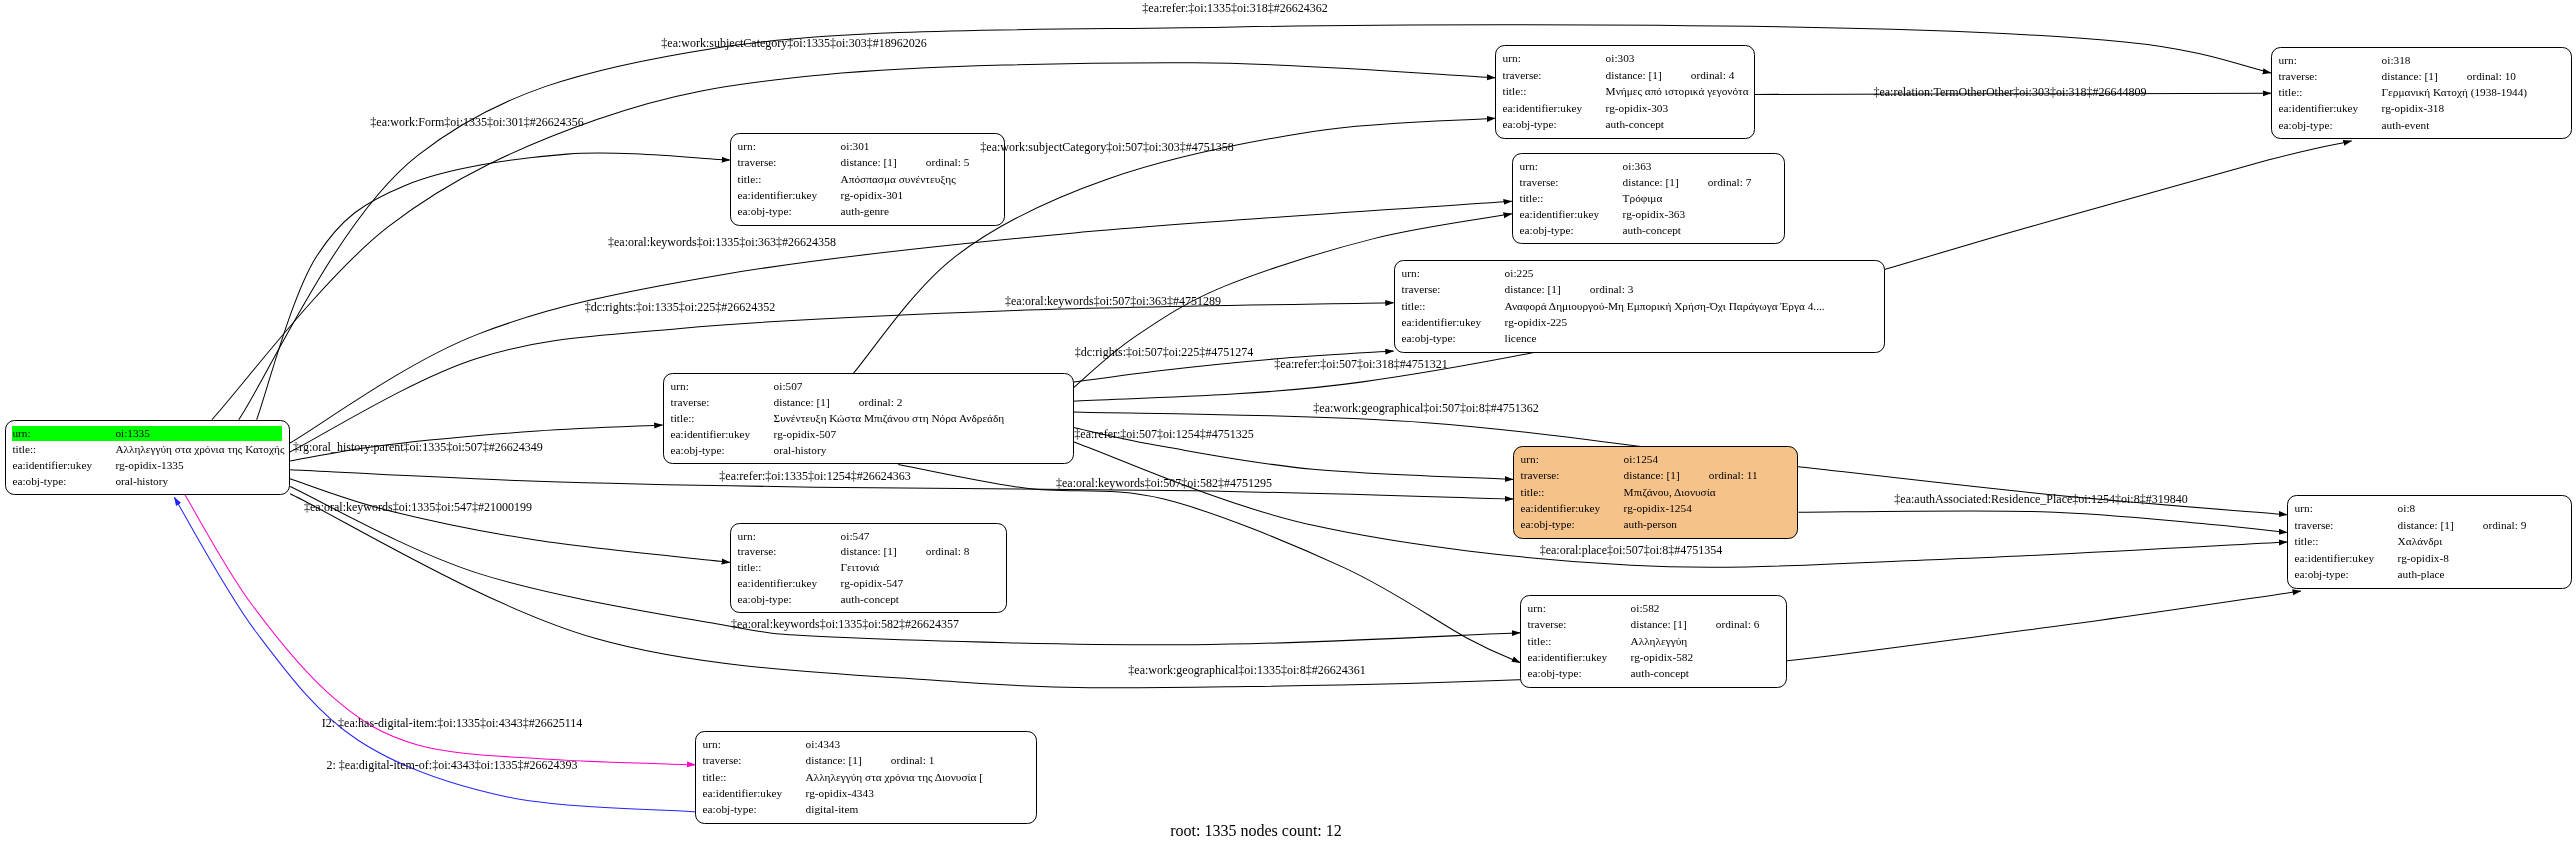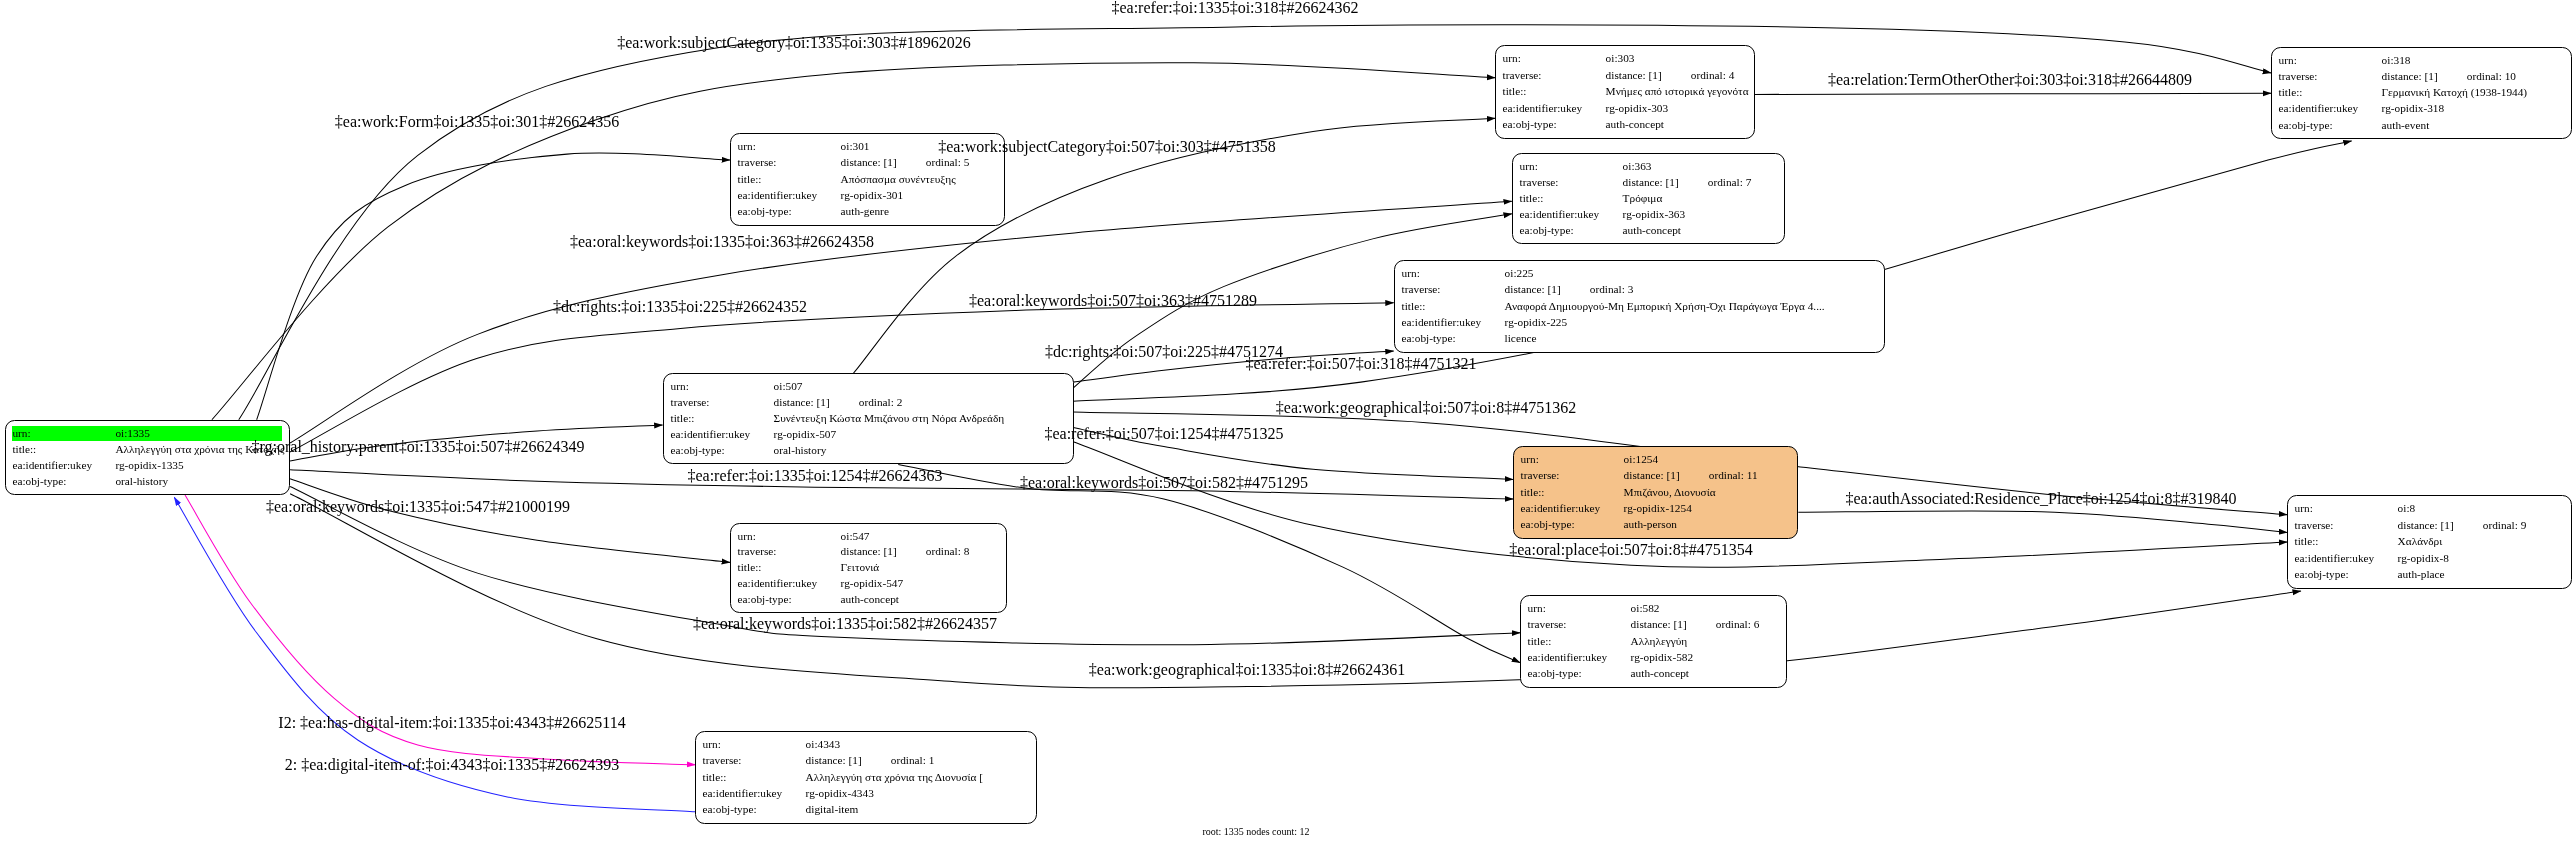--- a/index.html
+++ b/index.html
@@ -5,23 +5,23 @@
   html,body{margin:0;padding:0;background:#ffffff;}
   #canvas{position:relative;width:2576px;height:849px;background:#ffffff;
           font-family:"Liberation Serif","DejaVu Serif",serif;color:#000;overflow:hidden;}
   #edge-layer{position:absolute;left:0;top:0;width:2576px;height:849px;}
   .node{position:absolute;border:1px solid #000;border-radius:9.5px;box-sizing:border-box;
         display:flex;flex-direction:column;justify-content:space-evenly;
         padding:4.2px 6.6px;background:#fff;}
   .nrow{display:flex;align-items:flex-end;font-size:11.3px;line-height:15.5px;white-space:nowrap;}
   .nkey{width:103px;flex:none;}
   .nval2{margin-left:29px;}
-  .elabel{position:absolute;transform:translate(-50%,-50%);font-size:16px;
+  .elabel{position:absolute;transform:translate(-50%,-50%);font-size:12px;
           white-space:nowrap;color:#000;}
-  #footer{position:absolute;transform:translate(-50%,-50%);font-size:10px;white-space:nowrap;text-align:center;}
+  #footer{position:absolute;transform:translate(-50%,-50%);font-size:16px;white-space:nowrap;text-align:center;}
 </style>
 </head>
 <body>
 
 <div id="canvas">
   <svg id="edge-layer" viewBox="0 0 4316 1422" xmlns="http://www.w3.org/2000/svg">
     <defs id="edge-defs">
         <marker id="arr000000" markerUnits="userSpaceOnUse" markerWidth="16" markerHeight="12" refX="14" refY="5" orient="auto">
           <path d="M0,0 L15,5 L0,10 Z" fill="#000000"></path>
         </marker>
@@ -344,18 +344,18 @@
       <div class="elabel" style="left: 452px; top: 723px;">I2: ‡ea:has-digital-item:‡oi:1335‡oi:4343‡#26625114</div>
       <div class="elabel" style="left: 452px; top: 765px;">2: ‡ea:digital-item-of:‡oi:4343‡oi:1335‡#26624393</div>
       <div class="elabel" style="left: 1107px; top: 147px;">‡ea:work:subjectCategory‡oi:507‡oi:303‡#4751358</div>
       <div class="elabel" style="left: 1113px; top: 301px;">‡ea:oral:keywords‡oi:507‡oi:363‡#4751289</div>
       <div class="elabel" style="left: 1164px; top: 352px;">‡dc:rights:‡oi:507‡oi:225‡#4751274</div>
       <div class="elabel" style="left: 1361px; top: 364px;">‡ea:refer:‡oi:507‡oi:318‡#4751321</div>
       <div class="elabel" style="left: 1426px; top: 408px;">‡ea:work:geographical‡oi:507‡oi:8‡#4751362</div>
       <div class="elabel" style="left: 1164px; top: 434px;">‡ea:refer:‡oi:507‡oi:1254‡#4751325</div>
       <div class="elabel" style="left: 1164px; top: 483px;">‡ea:oral:keywords‡oi:507‡oi:582‡#4751295</div>
       <div class="elabel" style="left: 1631px; top: 550px;">‡ea:oral:place‡oi:507‡oi:8‡#4751354</div>
-      <div class="elabel" style="left: 2010px; top: 80px;">‡ea:relation:TermOtherOther‡oi:303‡oi:318‡#26644809</div>
+      <div class="elabel" style="left: 2010px; top: 92px;">‡ea:relation:TermOtherOther‡oi:303‡oi:318‡#26644809</div>
       <div class="elabel" style="left: 2041px; top: 499px;">‡ea:authAssociated:Residence_Place‡oi:1254‡oi:8‡#319840</div>
     </div>
   <div id="footer" style="left:1256px;top:831px;">root: 1335 nodes count: 12</div>
 </div>
 
 
 </body></html>

